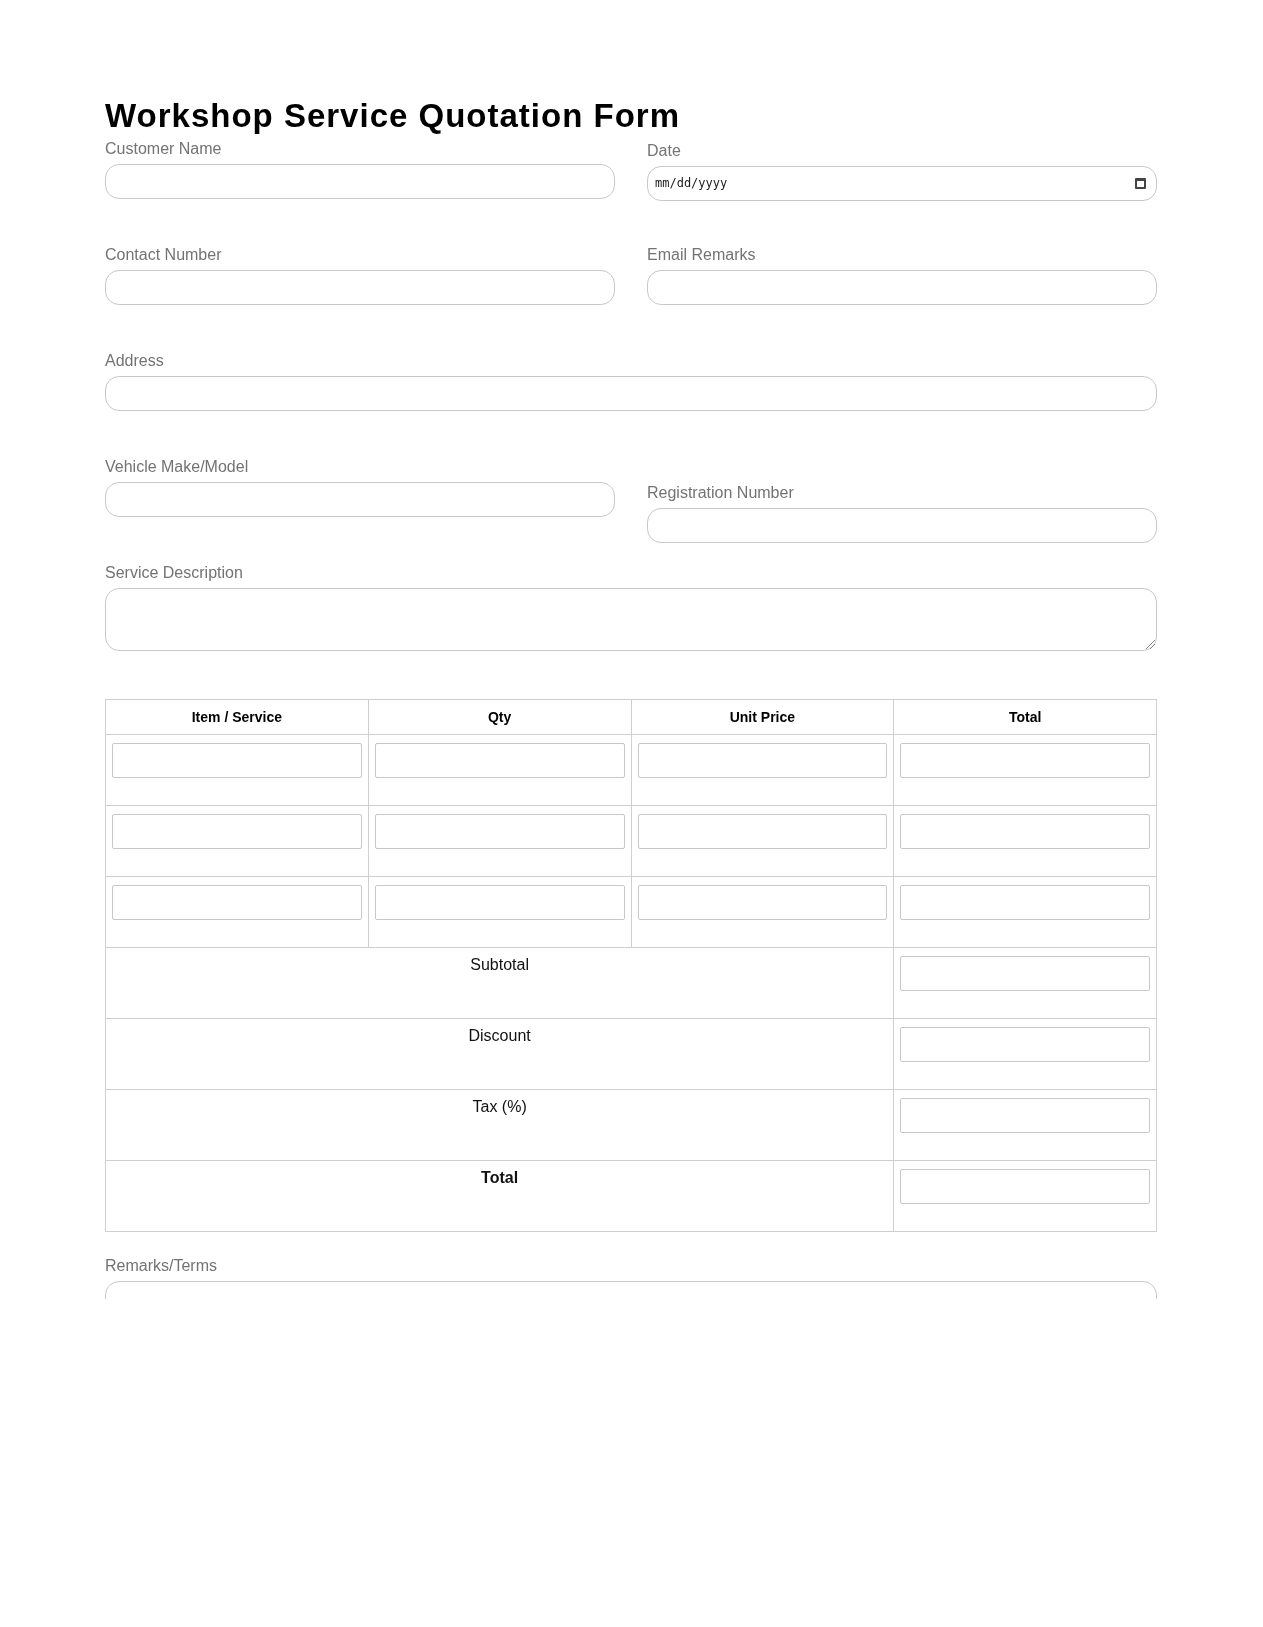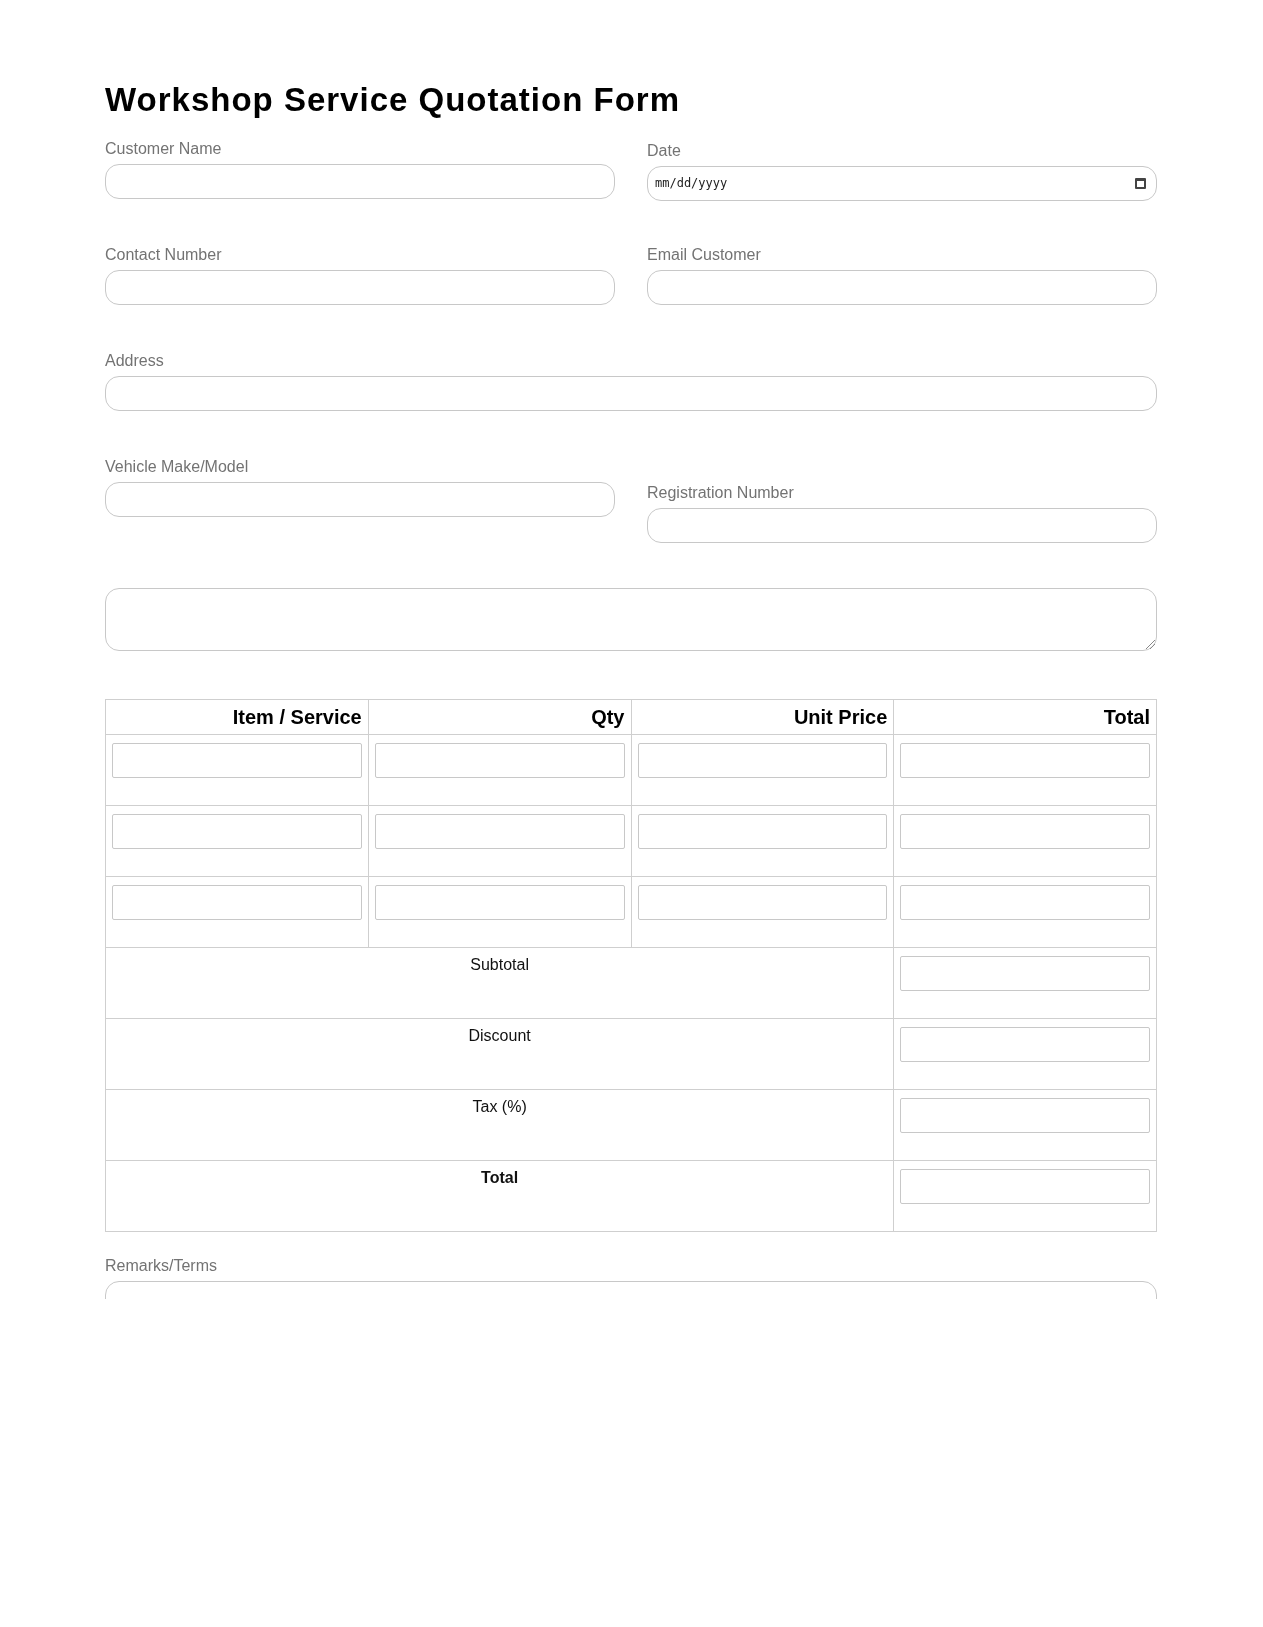--- a/index.html
+++ b/index.html
@@ -4,21 +4,21 @@
   <style>
     * { box-sizing: border-box; }
     html, body { margin: 0; padding: 0; background: #ffffff; }
     body {
       width: 1263px; height: 1627px; overflow: hidden;
       font-family: "Liberation Sans", sans-serif; color: #111;
       position: relative;
     }
     .page { position: absolute; left: 105px; top: 0; width: 1052px; }
     h1 {
-      position: absolute; top: 80px; left: 0; margin: 0;
+      position: absolute; top: 96px; left: 0; margin: 0;
       font-size: 33px; font-weight: bold; letter-spacing: 1px; color: #000;
       line-height: 40px;
     }
     .field { position: absolute; }
     .field label {
       display: block; font-size: 16px; color: #737373; line-height: 18px;
       height: 18px;
     }
     .field .ctrl {
       position: absolute; left: 0; top: 24px; width: 100%; height: 35px;
@@ -41,21 +41,21 @@
       background: linear-gradient(135deg, transparent 45%, #888 45%, #888 52%, transparent 52%, transparent 70%, #888 70%, #888 77%, transparent 77%);
     }
     table.items {
       position: absolute; left: 0; top: 699px; width: 1052px;
       border-collapse: collapse; table-layout: fixed;
     }
     table.items th, table.items td {
       border: 1px solid #cfcfcf; padding: 0 6px;
     }
     table.items th {
-      height: 35px; text-align: right; font-size: 20px; font-weight: bold; color: #000;
+      height: 35px; text-align: center; font-size: 14px; font-weight: bold; color: #000;
     }
     table.items td { height: 71px; vertical-align: top; padding-top: 8px; }
     .cell-input {
       display: block; width: 100%; height: 35px;
       border: 1px solid #c8c8c8; border-radius: 2px; background: #fff;
     }
     td.sum-label {
       text-align: center; font-size: 16px; vertical-align: top; padding-top: 25px;
     }
     td.sum-label.bold { font-weight: bold; }
@@ -83,40 +83,41 @@
       <span class="cal-icon"></span>
     </div>
   </div>
 
   <div class="field half-l" style="top:246px; height:62px;">
     <label>Contact Number</label>
     <div class="ctrl"></div>
   </div>
 
   <div class="field half-r" style="top:246px; height:62px;">
-    <label>Email Customer</label>
+    <label>Email Remarks</label>
     <div class="ctrl"></div>
   </div>
 
   <div class="field full" style="top:352px; height:62px;">
     <label>Address</label>
     <div class="ctrl"></div>
   </div>
 
   <div class="field half-l" style="top:458px; height:62px;">
     <label>Vehicle Make/Model</label>
     <div class="ctrl"></div>
   </div>
 
   <div class="field half-r" style="top:484px; height:62px;">
     <label>Registration Number</label>
     <div class="ctrl"></div>
   </div>
 
   <div class="field full" style="top:564px; height:90px;">
+    <label>Service Description</label>
     <div class="ctrl textarea-ctrl">
       <span class="resize-handle"></span>
     </div>
   </div>
 
   <table class="items">
     <thead>
       <tr>
         <th>Item / Service</th>
         <th>Qty</th>

